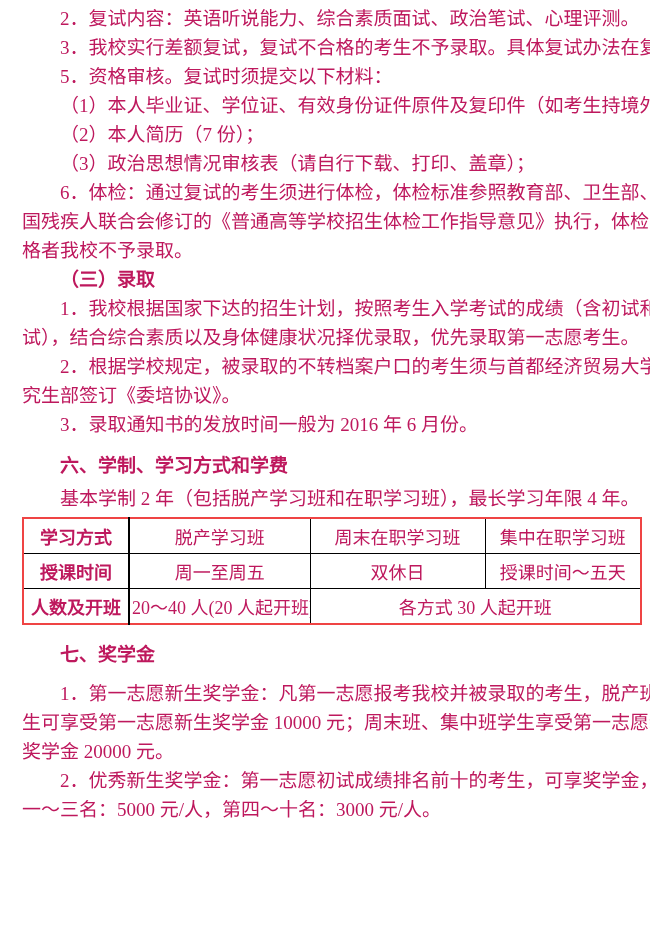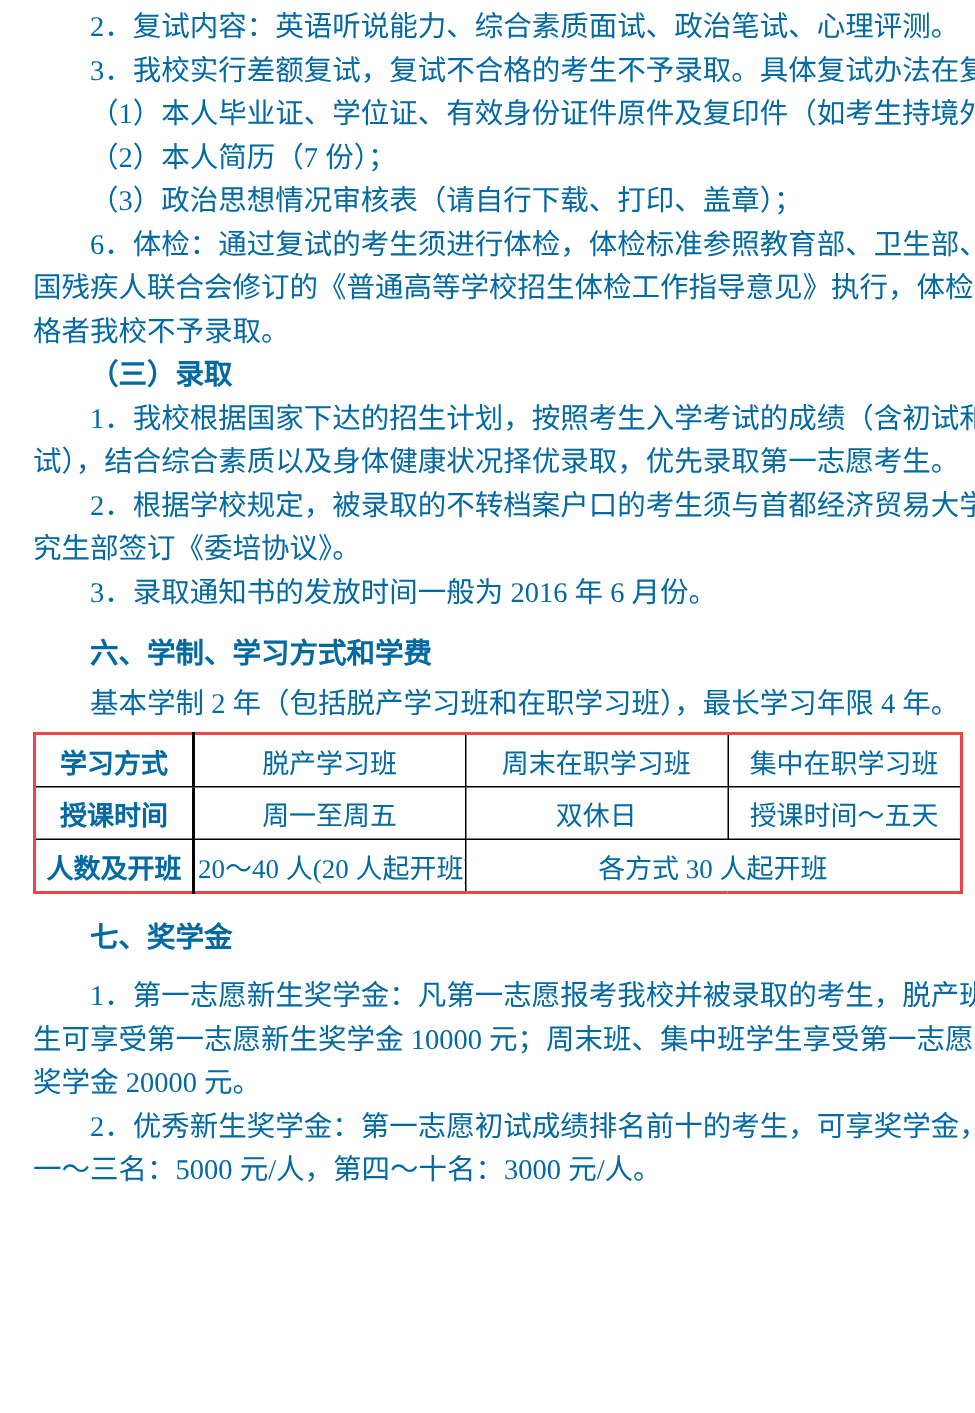--- a/index.html
+++ b/index.html
@@ -12,21 +12,21 @@
     height: 942px;
     overflow: hidden;
   }
   .page {
     box-sizing: border-box;
     width: 650px;
     height: 942px;
     padding: 4px 8px 0 22px;
     font-family: "Liberation Serif", serif;
     font-size: 19px;
-    color: #0369a1;
+    color: #be185d;
     background: #ffffff;
   }
   .line {
     height: 29px;
     line-height: 29px;
     white-space: nowrap;
     overflow: visible;
   }
   .indent {
     padding-left: 38px;
@@ -68,20 +68,21 @@
     border-right-width: 2px;
   }
 </style>
 </head>
 <body>
 
 <div class="page">
 
   <div class="line indent">2．复试内容：英语听说能力、综合素质面试、政治笔试、心理评测。</div>
   <div class="line indent">3．我校实行差额复试，复试不合格的考生不予录取。具体复试办法在复试</div>
+  <div class="line indent">5．资格审核。复试时须提交以下材料：</div>
   <div class="line indent">（1）本人毕业证、学位证、有效身份证件原件及复印件（如考生持境外学</div>
   <div class="line indent">（2）本人简历（7 份）；</div>
   <div class="line indent">（3）政治思想情况审核表（请自行下载、打印、盖章）；</div>
   <div class="line indent">6．体检：通过复试的考生须进行体检，体检标准参照教育部、卫生部、中</div>
   <div class="line">国残疾人联合会修订的《普通高等学校招生体检工作指导意见》执行，体检不合</div>
   <div class="line">格者我校不予录取。</div>
 
   <div class="line indent heading">（三）录取</div>
   <div class="line indent">1．我校根据国家下达的招生计划，按照考生入学考试的成绩（含初试和复</div>
   <div class="line">试），结合综合素质以及身体健康状况择优录取，优先录取第一志愿考生。</div>

